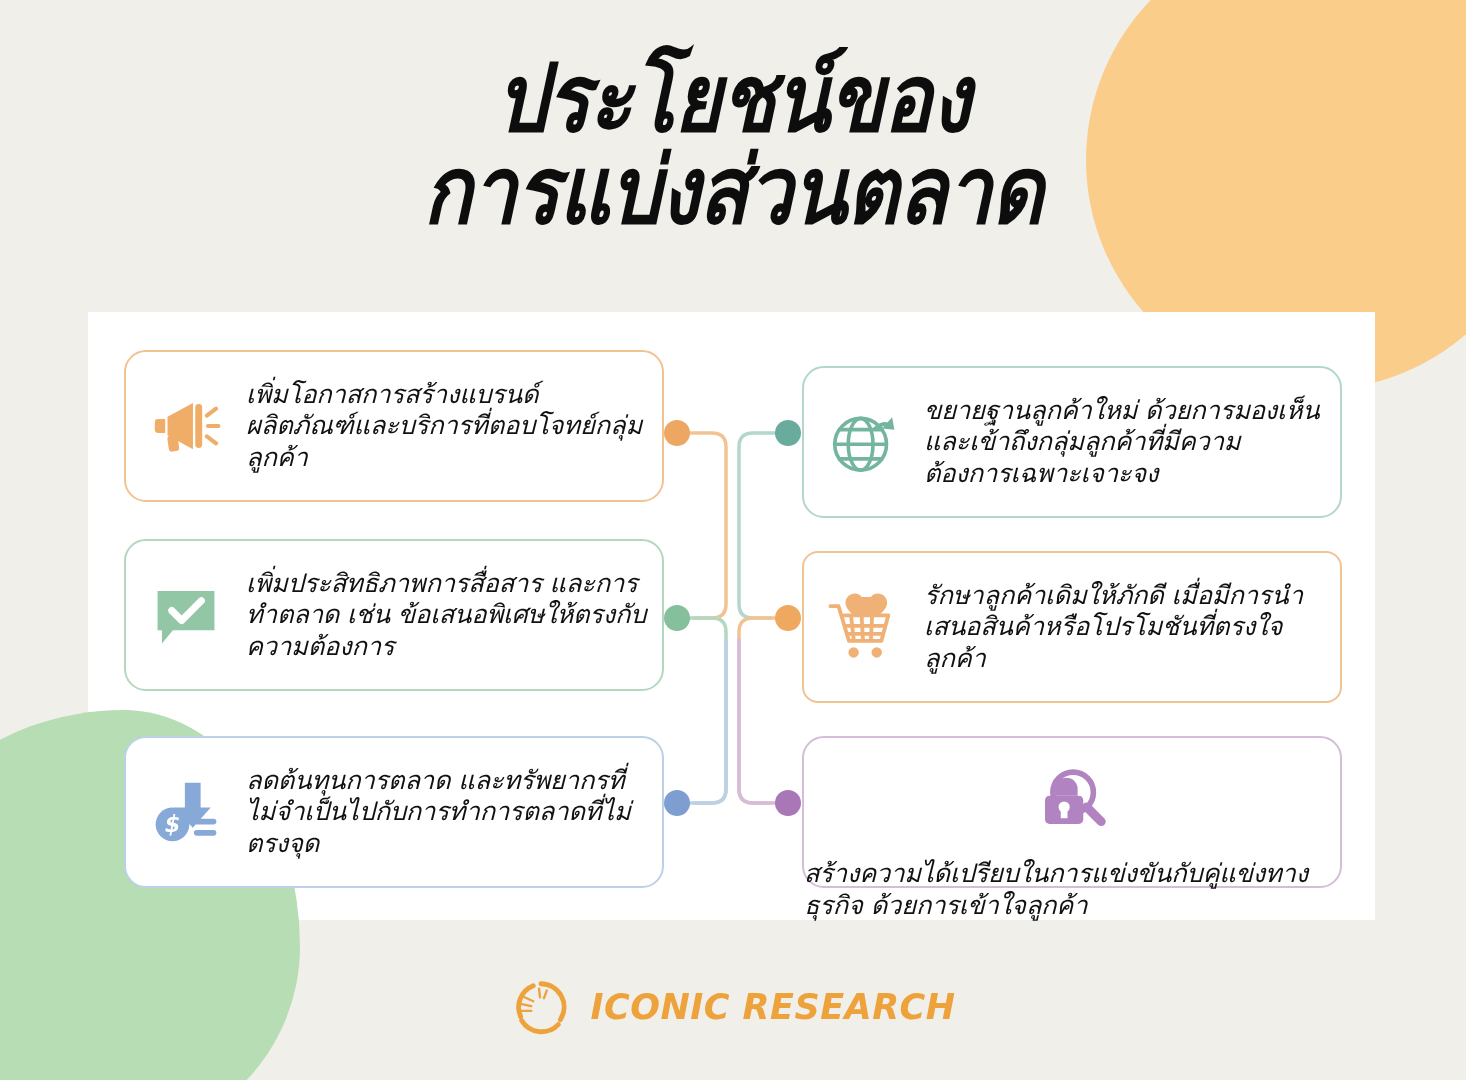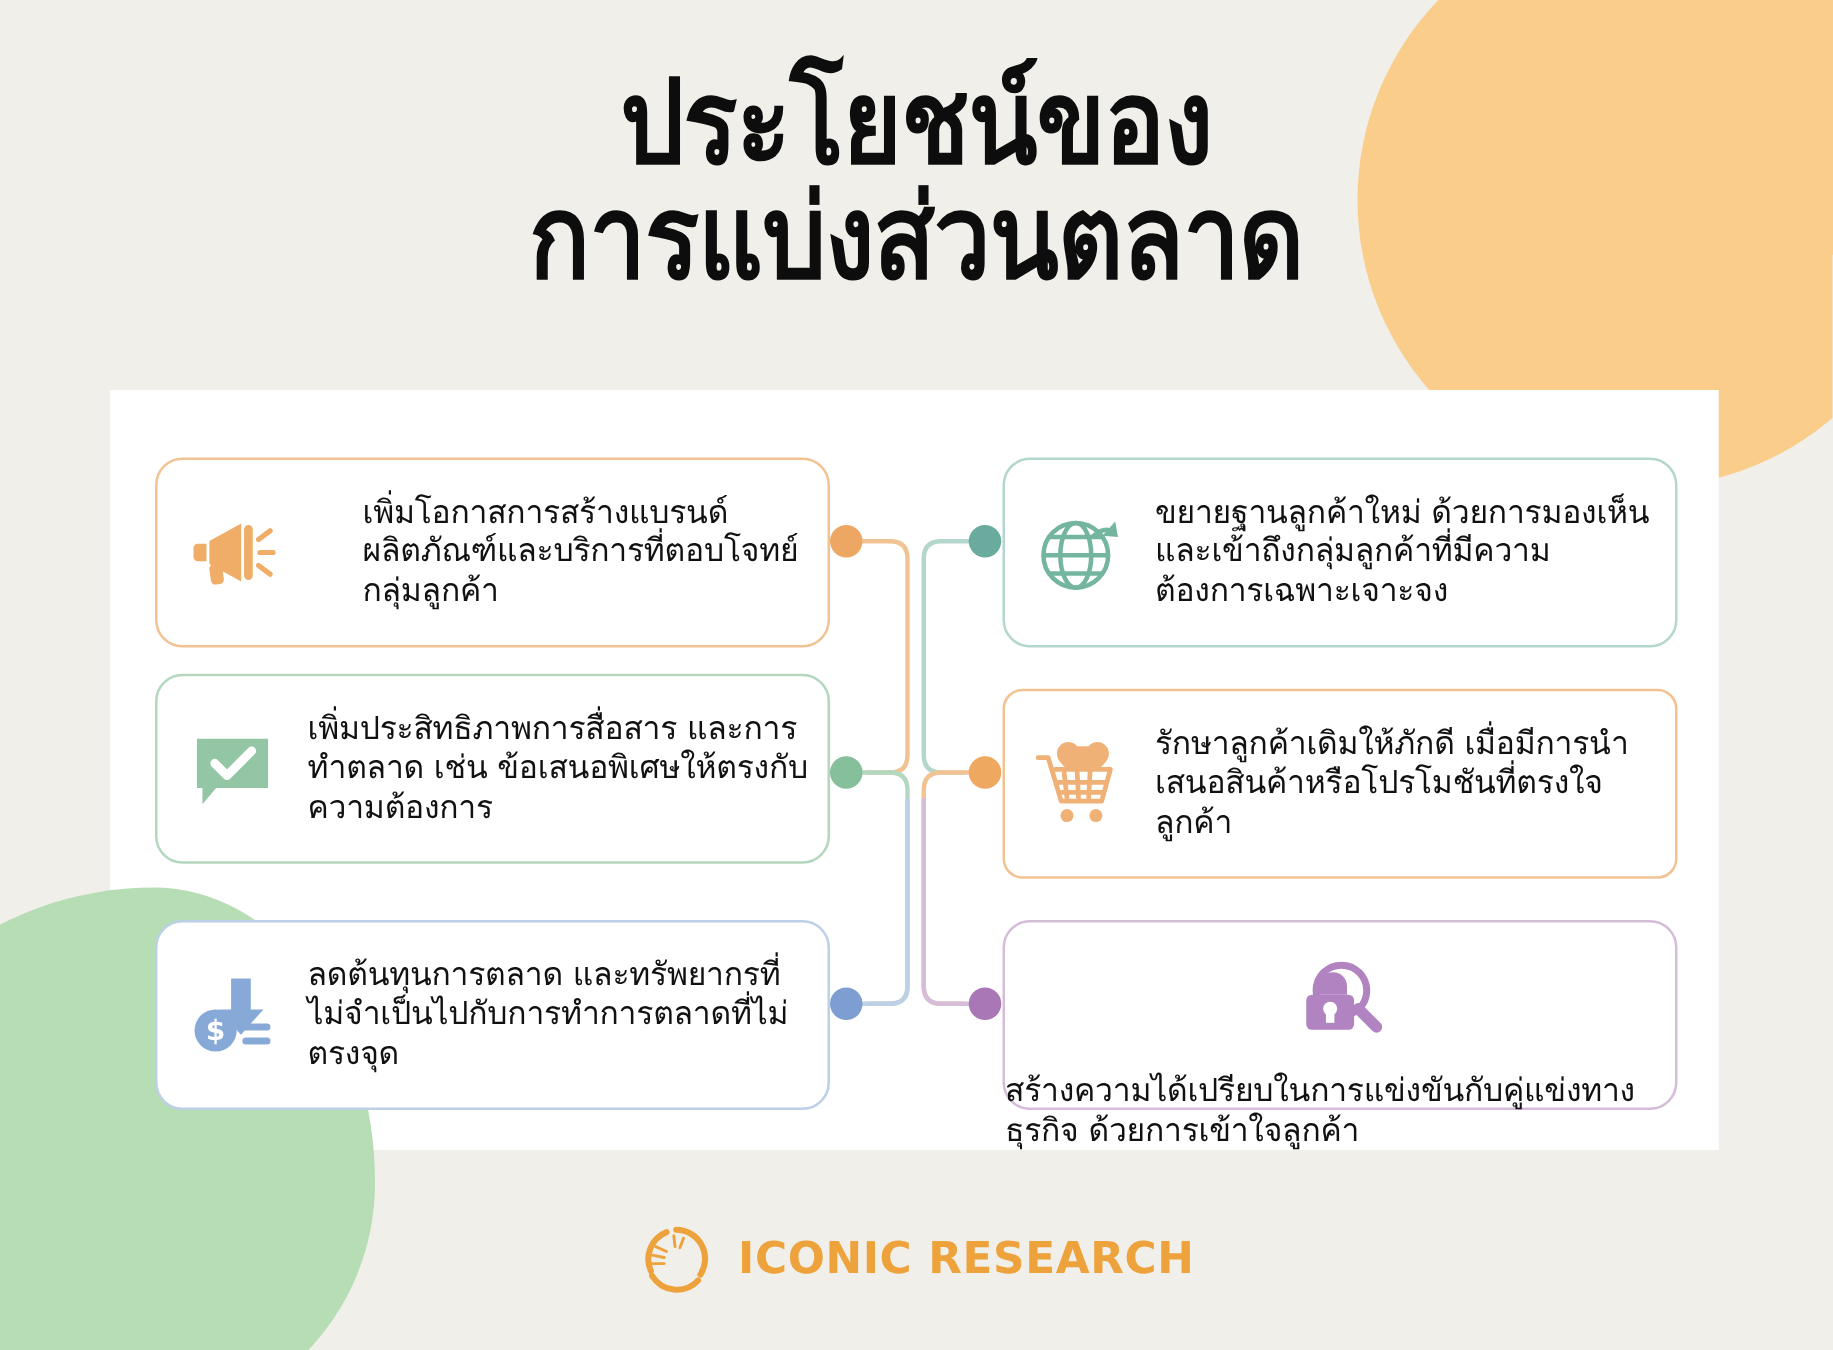--- a/index.html
+++ b/index.html
@@ -4,21 +4,21 @@
 <title>Infographic</title>
 <style>
   html,body{margin:0;padding:0;}
   body{
     width:1466px;height:1080px;
     background:#f0efea;
     font-family:"DejaVu Sans","Liberation Sans",sans-serif;
     overflow:hidden;
     position:relative;
   }
-  .stage{position:absolute;inset:0;}
+  .stage{position:absolute;inset:0;font-style:italic;}
 
   
   .blob-orange{
     position:absolute;
     width:460px;height:460px;
     right:-80px;top:-70px;
     background:#fbcd8a;
     border-radius:50%;
     z-index:1;
   }
@@ -86,21 +86,21 @@
     flex:1 1 auto;
     padding-right:14px;
     font-size:25.5px;
     line-height:1.24;
     color:#111111;
     font-family:"DejaVu Sans","Liberation Sans",sans-serif;
     letter-spacing:-0.2px;
   }
 
   
-  .c1{left:124px;top:366px;gap:44px;}
+  .c1{left:124px;top:350px;}
   .c2{left:124px;top:539px;}
   .c3{left:124px;top:736px;}
   .c4{left:802px;top:366px;}
   .c5{left:802px;top:551px;border-radius:16px;}
   .c6{left:802px;top:736px;flex-direction:column;}
 
   
   .b-orange{border-color:#f2c392;}
   .b-green {border-color:#b4d8bf;}
   .b-blue  {border-color:#bcd0e6;}

